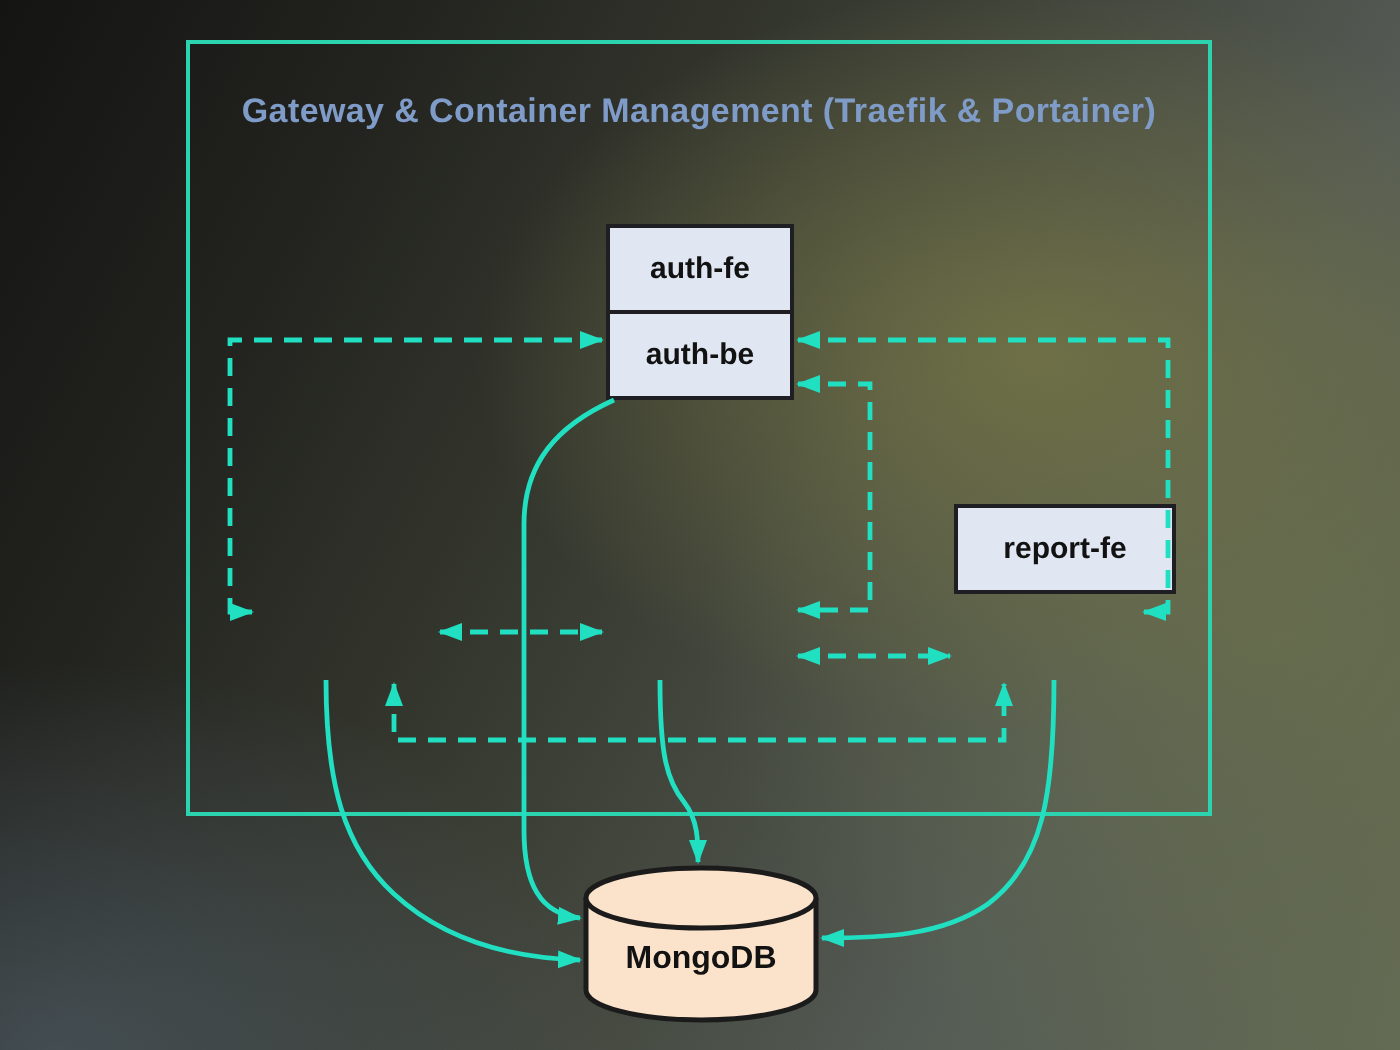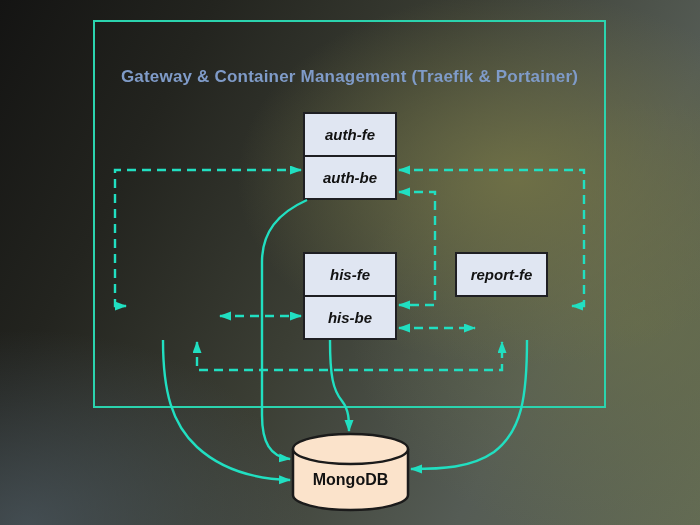--- a/index.html
+++ b/index.html
@@ -12,38 +12,38 @@
       radial-gradient(ellipse 390px 260px at 74% 34%, rgba(112,113,70,0.95) 0%, rgba(112,113,70,0.0) 72%),
       radial-gradient(ellipse 420px 320px at 92% 62%, rgba(104,110,75,0.75) 0%, rgba(104,110,75,0.0) 70%),
       radial-gradient(ellipse 430px 300px at 4% 100%, rgba(80,94,105,0.65) 0%, rgba(80,94,105,0.0) 65%),
       linear-gradient(118deg, #141413 0%, #23241f 22%, #3b3e34 48%, #555c55 75%, #636b54 100%);
   }
   .gateway{
     position:absolute; left:93px; top:20px; width:509px; height:384px;
     border:2px solid #2BD3AE;
   }
   .gateway-title{
-    margin-top:45px; text-align:center;
+    margin-top:24px; text-align:center;
     font-size:17px; font-weight:bold; color:#7F9BC8;
     letter-spacing:0.2px;
   }
-  .stack{position:absolute;font-style:italic;}
+  .stack{position:absolute;}
   .node{
     box-sizing:border-box;
     height:45px;
     background:#E0E6F2;
     border:2px solid #1F1F23;
     display:flex; align-items:center; justify-content:center;
     font-size:15px; font-weight:bold; color:#121212;
   }
   .node + .node{margin-top:-2px;}
   .stack-auth{left:303px; top:112px; width:94px;}
   .stack-sm{left:128px; top:252px; width:90px;}
   .stack-his{left:303px; top:252px; width:94px;}
-  .stack-report{left:455px; top:252px; width:93px;}
+  .stack-report{left:477px; top:252px; width:111px;}
   .edges{
     position:absolute; left:0; top:0; width:700px; height:525px;
     pointer-events:none;
   }
   .db-label{
     position:absolute; left:293px; top:471px; width:115px;
     text-align:center; font-size:16px; font-weight:bold; color:#121212;
   }
 </style>
 </head>
@@ -56,24 +56,20 @@
   </div>
 
   <div class="stack stack-auth">
     <div class="node">auth-fe</div>
     <div class="node">auth-be</div>
   </div>
 
   <div class="stack stack-sm">
   </div>
 
-  <div class="stack stack-his">
-    <div class="node">his-fe</div>
-    <div class="node">his-be</div>
-  </div>
 
   <div class="stack stack-report">
     <div class="node">report-fe</div>
   </div>
 
   <svg class="edges" viewBox="0 0 700 525" xmlns="http://www.w3.org/2000/svg">
     <defs>
       <marker id="ae" orient="auto" markerUnits="userSpaceOnUse" markerWidth="13" markerHeight="10" refX="11" refY="4.5">
         <path d="M0,0 L12,4.5 L0,9 Z" fill="#21DFC1"></path>
       </marker>

